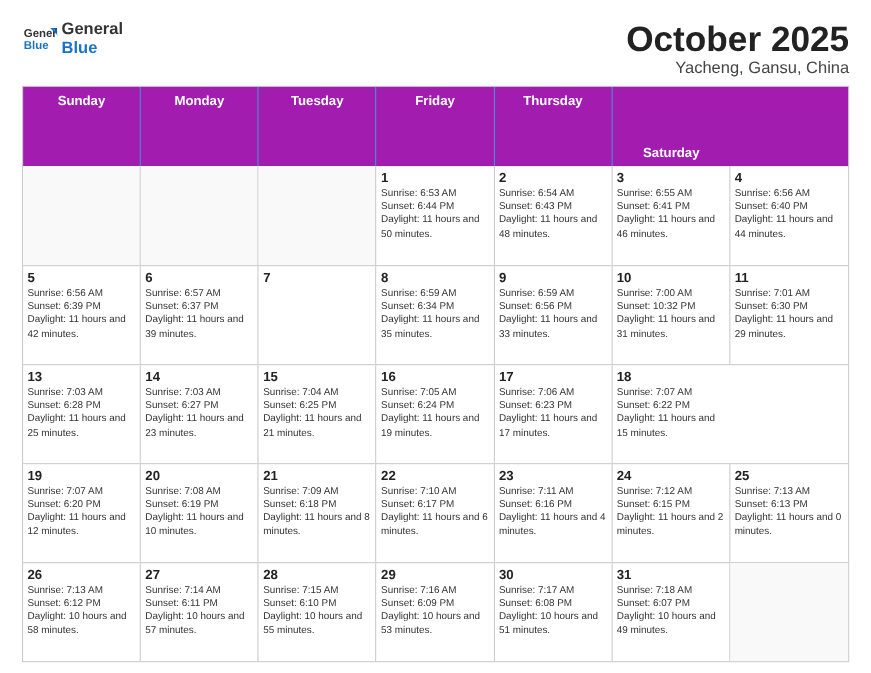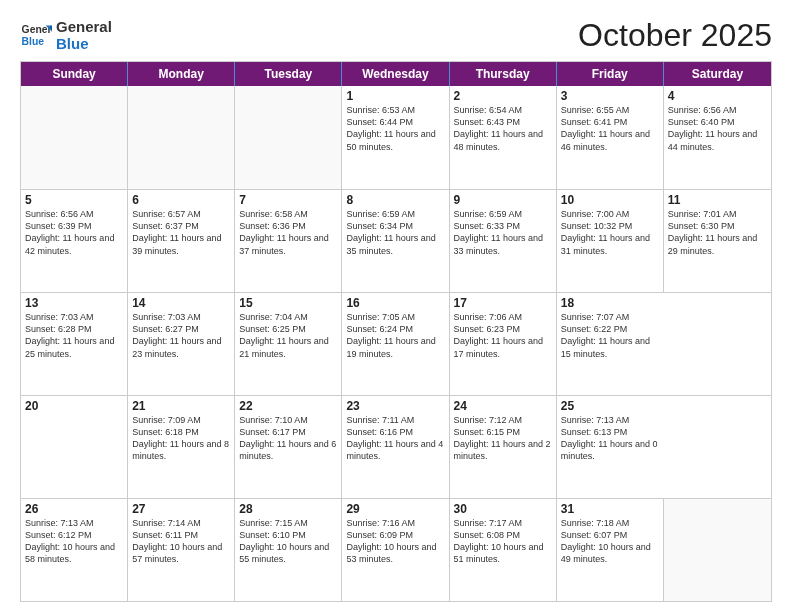--- a/index.html
+++ b/index.html
@@ -31,48 +31,48 @@
     .logo-icon {
       width: 32px;
       height: 32px;
       margin-right: 4px;
     }
     .title-block {
       text-align: right;
     }
     .month-title {
       font-size: 32px;
-      font-weight: normal;
+      font-weight: bold;
       color: #222;
       line-height: 1.1;
     }
     .subtitle {
       font-size: 15px;
       color: #444;
     }
     .calendar {
       flex: 1;
       display: flex;
       flex-direction: column;
       border: 1px solid #ccc;
     }
     .cal-header {
       display: grid;
       grid-template-columns: repeat(7, 1fr);
-      background: #701a75;
+      background: #a21caf;
     }
     .cal-header-cell {
       color: #fff;
       font-size: 12px;
       font-weight: bold;
       text-align: center;
       padding: 5px 2px;
       border-right: 1px solid #4a8dd5;
     }
-    .cal-header-cell:last-child { border-right: none; }
+    .cal-header-cell:last-child { border-right: none; margin-top: 48px; }
     .cal-body {
       flex: 1;
       display: grid;
       grid-template-rows: repeat(5, 1fr);
     }
     .cal-week {
       display: grid;
       grid-template-columns: repeat(7, 1fr);
       border-top: 1px solid #ccc;
     }
@@ -111,31 +111,31 @@
         <polygon points="32,8 40,16 36,8" fill="#1a73c5"></polygon>
         <polygon points="36,8 40,16 40,8" fill="#0d5aa7"></polygon>
       </svg>
       <div style="display:flex;flex-direction:column;line-height:1.15">
         <span style="font-size:15px;font-weight:bold;color:#333;">General</span>
         <span style="font-size:15px;font-weight:bold;color:#1a73c5;">Blue</span>
       </div>
     </div>
     <div class="title-block">
       <div class="month-title">October 2025</div>
+      <div class="subtitle">Yacheng, Gansu, China</div>
     </div>
   </div>
 
   <div class="calendar">
     <div class="cal-header">
     <div class="cal-header-cell">Sunday</div>
         <div class="cal-header-cell">Monday</div>
         <div class="cal-header-cell">Tuesday</div>
-        <div class="cal-header-cell">Wednesday</div>
+        <div class="cal-header-cell">Friday</div>
         <div class="cal-header-cell">Thursday</div>
-        <div class="cal-header-cell">Friday</div>
         <div class="cal-header-cell">Saturday</div>
       </div>
     <div class="cal-body">
     <div class="cal-week">
           <div class="cal-cell empty"></div>
           <div class="cal-cell empty"></div>
           <div class="cal-cell empty"></div>
           <div class="cal-cell">
             <div class="day-num">1</div>
             <div class="day-info">Sunrise: 6:53 AM
@@ -175,36 +175,32 @@
           </div>
           <div class="cal-cell">
             <div class="day-num">6</div>
             <div class="day-info">Sunrise: 6:57 AM
 Sunset: 6:37 PM
 Daylight: 11 hours
 and 39 minutes.</div>
           </div>
           <div class="cal-cell">
             <div class="day-num">7</div>
-            <div class="day-info">Sunrise: 6:58 AM
-Sunset: 6:36 PM
-Daylight: 11 hours
-and 37 minutes.</div>
           </div>
           <div class="cal-cell">
             <div class="day-num">8</div>
             <div class="day-info">Sunrise: 6:59 AM
 Sunset: 6:34 PM
 Daylight: 11 hours
 and 35 minutes.</div>
           </div>
           <div class="cal-cell">
             <div class="day-num">9</div>
             <div class="day-info">Sunrise: 6:59 AM
-Sunset: 6:33 PM
+Sunset: 6:56 PM
 Daylight: 11 hours
 and 33 minutes.</div>
           </div>
           <div class="cal-cell">
             <div class="day-num">10</div>
             <div class="day-info">Sunrise: 7:00 AM
 Sunset: 10:32 PM
 Daylight: 11 hours
 and 31 minutes.</div>
           </div>
@@ -255,21 +251,32 @@
           <div class="cal-cell">
             <div class="day-num">18</div>
             <div class="day-info">Sunrise: 7:07 AM
 Sunset: 6:22 PM
 Daylight: 11 hours
 and 15 minutes.</div>
           </div>
         </div>
         <div class="cal-week">
           <div class="cal-cell">
+            <div class="day-num">19</div>
+            <div class="day-info">Sunrise: 7:07 AM
+Sunset: 6:20 PM
+Daylight: 11 hours
+and 12 minutes.</div>
+          </div>
+          <div class="cal-cell">
             <div class="day-num">20</div>
+            <div class="day-info">Sunrise: 7:08 AM
+Sunset: 6:19 PM
+Daylight: 11 hours
+and 10 minutes.</div>
           </div>
           <div class="cal-cell">
             <div class="day-num">21</div>
             <div class="day-info">Sunrise: 7:09 AM
 Sunset: 6:18 PM
 Daylight: 11 hours
 and 8 minutes.</div>
           </div>
           <div class="cal-cell">
             <div class="day-num">22</div>

